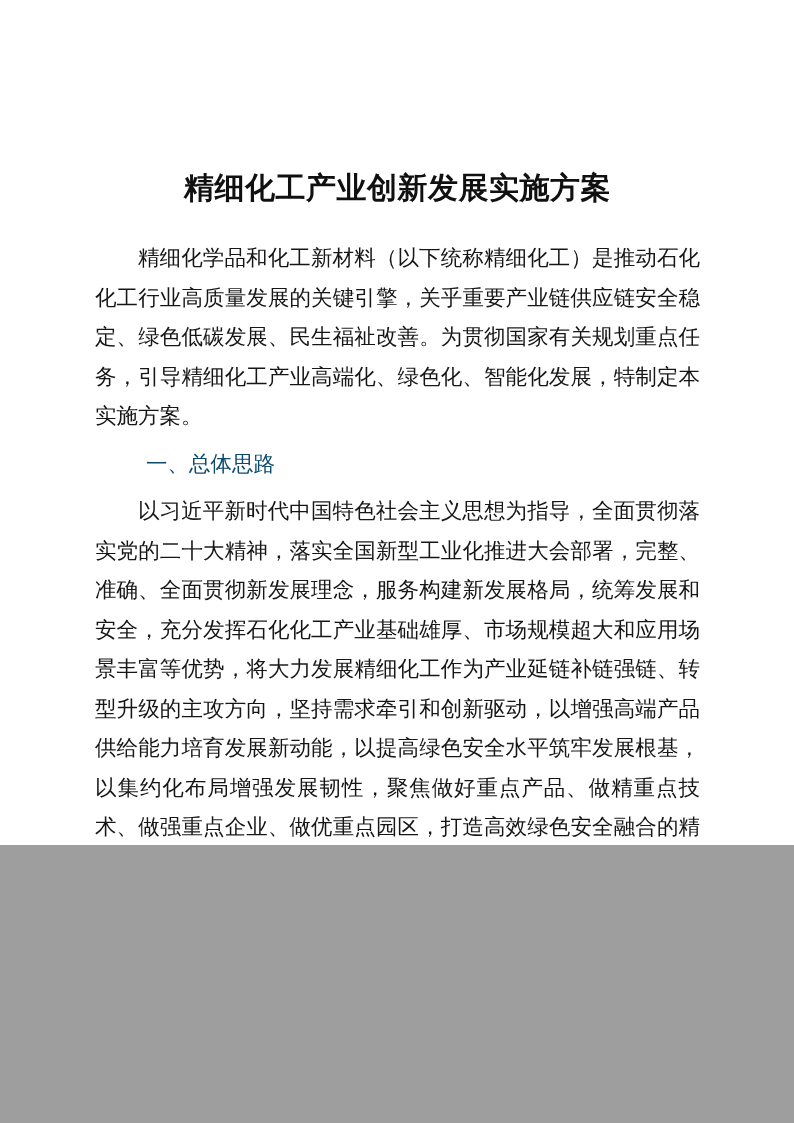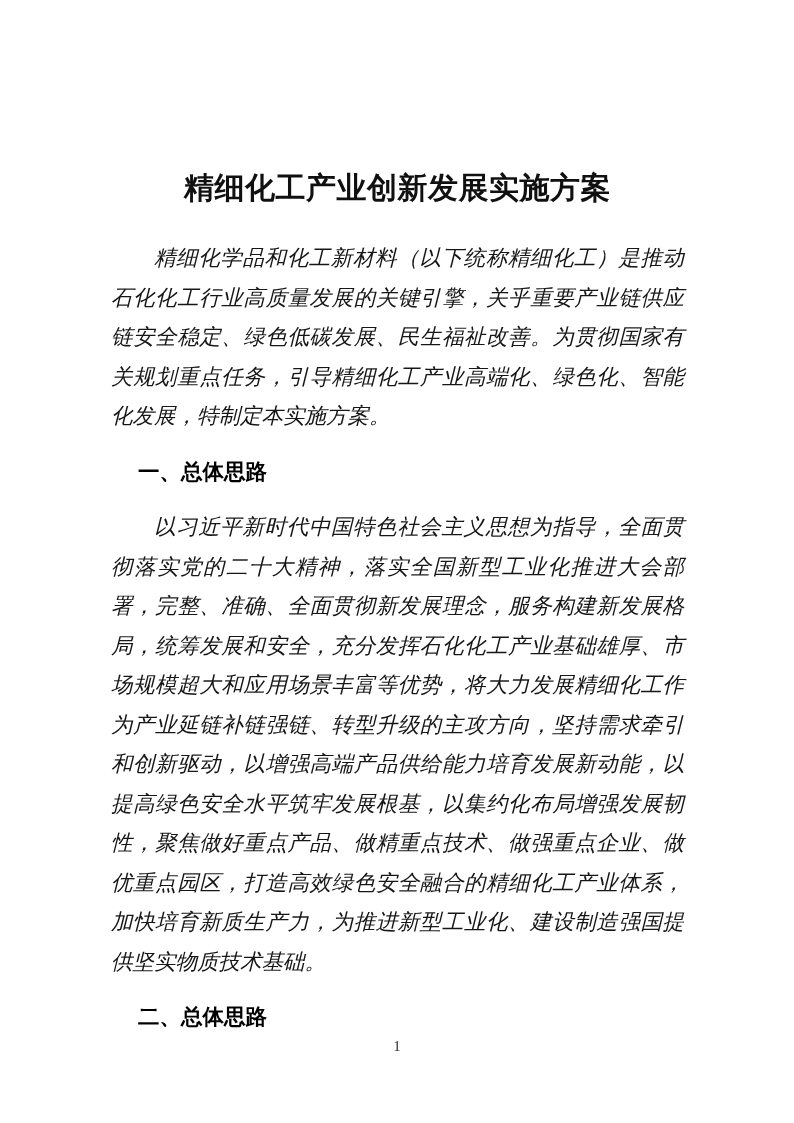--- a/index.html
+++ b/index.html
@@ -5,21 +5,21 @@
   * { margin: 0; padding: 0; box-sizing: border-box; }
 
   html, body {
     background: #9e9e9e;
     font-family: "Liberation Serif", "DejaVu Serif", serif;
   }
 
   .page {
     position: relative;
     width: 794px;
-    height: 1123px;
+    height: 845px;
     margin: 0 auto;
     background: #ffffff;
     color: #141414;
     overflow: hidden;
   }
 
   .content {
     padding: 165px 94px 0 95px;
   }
 
@@ -37,32 +37,31 @@
     margin-top: 28px;
     font-size: 21.5px;
     line-height: 39.5px;
     text-align: justify;
     text-justify: inter-ideograph;
     color: #161616;
   }
 
   .doc-body p.para {
     text-indent: 2em;
-    margin: 16px;
-    font-style: italic;
+    margin: 0;
   }
 
   .doc-body h2.heading {
     font-family: "Liberation Sans", "DejaVu Sans", sans-serif;
-    font-weight: bold;
+    font-weight: normal;
     font-size: 21.5px;
     line-height: 39.5px;
     text-indent: 2em;
-    margin: 0;
-    color: #000000;
+    margin: 8px;
+    color: #0c4a6e;
   }
 
   .page-number {
     position: absolute;
     top: 1038px;
     left: 0;
     right: 0;
     text-align: center;
     font-size: 14px;
     line-height: 18px;

